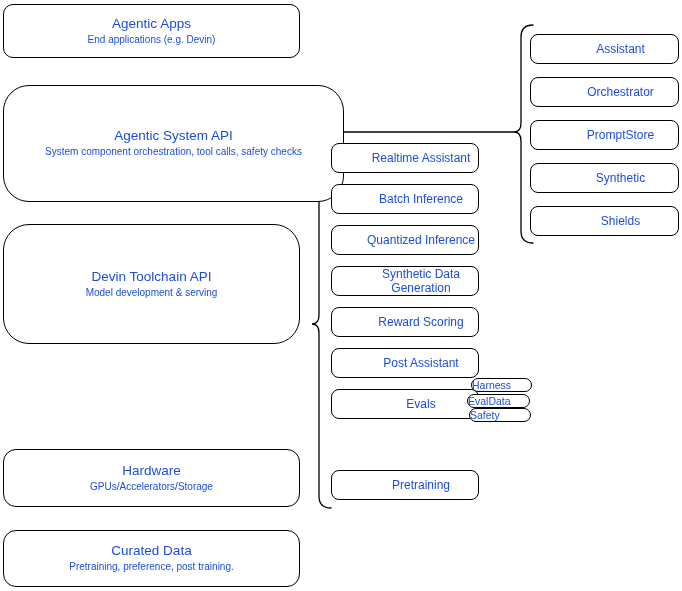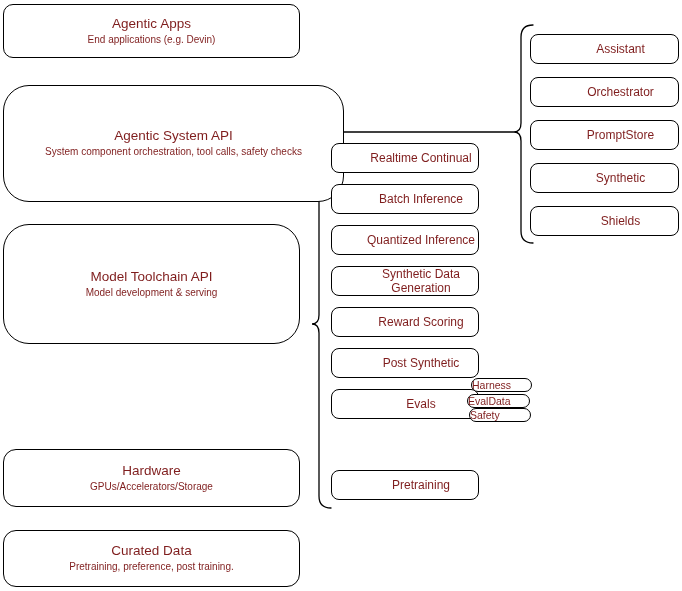--- a/index.html
+++ b/index.html
@@ -1,18 +1,18 @@
 <!DOCTYPE html>
 <html><head>
 <meta charset="utf-8">
 <style>
   html,body { margin:0; padding:0; background:#ffffff; }
   .canvas {
     position:relative; width:682px; height:591px; background:#ffffff;
-    font-family:"Liberation Sans", sans-serif; color:#7f1d1d; overflow:hidden;
+    font-family:"Liberation Sans", sans-serif; color:#1d4ed8; overflow:hidden;
   }
   .node {
     position:absolute; background:#ffffff; border:1.3px solid #000000;
     box-sizing:border-box; display:flex; flex-direction:column;
     align-items:center; justify-content:center; text-align:center;
   }
   .node .title    { font-size:13.5px; line-height:1.3; }
   .node .subtitle { font-size:10px;  line-height:1.45; }
   .node .label    { font-size:12px;  line-height:1.2; }
   .r-sm  { border-radius:10px; }
@@ -43,52 +43,52 @@
     <div class="title">Agentic Apps</div>
     <div class="subtitle">End applications (e.g. Devin)</div>
   </div>
 
   <div class="node r-lg lvl2" style="left:3px; top:85px; width:341px; height:117px;">
     <div class="title">Agentic System API</div>
     <div class="subtitle">System component orchestration, tool calls, safety checks</div>
   </div>
 
   <div class="node r-lg lvl2" style="left:3px; top:224px; width:297px; height:120px;">
-    <div class="title">Model Toolchain API</div>
+    <div class="title">Devin Toolchain API</div>
     <div class="subtitle">Model development &amp; serving</div>
   </div>
 
 
   <div class="node r-md lvl2" style="left:3px; top:449px; width:297px; height:58px;">
     <div class="title">Hardware</div>
     <div class="subtitle">GPUs/Accelerators/Storage</div>
   </div>
 
   <div class="node r-md lvl2" style="left:3px; top:530px; width:297px; height:57px;">
     <div class="title">Curated Data</div>
     <div class="subtitle">Pretraining, preference, post training.</div>
   </div>
 
   <div class="node r-box lvl2" style="left:331px; top:143px; width:148px; height:30px;">
-    <div class="label">Realtime Continual</div>
+    <div class="label">Realtime Assistant</div>
   </div>
   <div class="node r-box lvl2" style="left:331px; top:184px; width:148px; height:30px;">
     <div class="label">Batch Inference</div>
   </div>
   <div class="node r-box lvl2" style="left:331px; top:225px; width:148px; height:30px;">
     <div class="label">Quantized Inference</div>
   </div>
   <div class="node r-box lvl2" style="left:331px; top:266px; width:148px; height:30px;">
     <div class="label">Synthetic Data Generation</div>
   </div>
   <div class="node r-box lvl2" style="left:331px; top:307px; width:148px; height:30px;">
     <div class="label">Reward Scoring</div>
   </div>
   <div class="node r-box lvl2" style="left:331px; top:348px; width:148px; height:30px;">
-    <div class="label">Post Synthetic</div>
+    <div class="label">Post Assistant</div>
   </div>
   <div class="node r-box lvl2" style="left:331px; top:389px; width:148px; height:30px;">
     <div class="label">Evals</div>
   </div>
   <div class="node r-box lvl2" style="left:331px; top:470px; width:148px; height:30px;">
     <div class="label">Pretraining</div>
   </div>
 
   <div class="tag" style="left:471px; top:378px; width:61px; height:14px;">
     <span>Harness</span>

